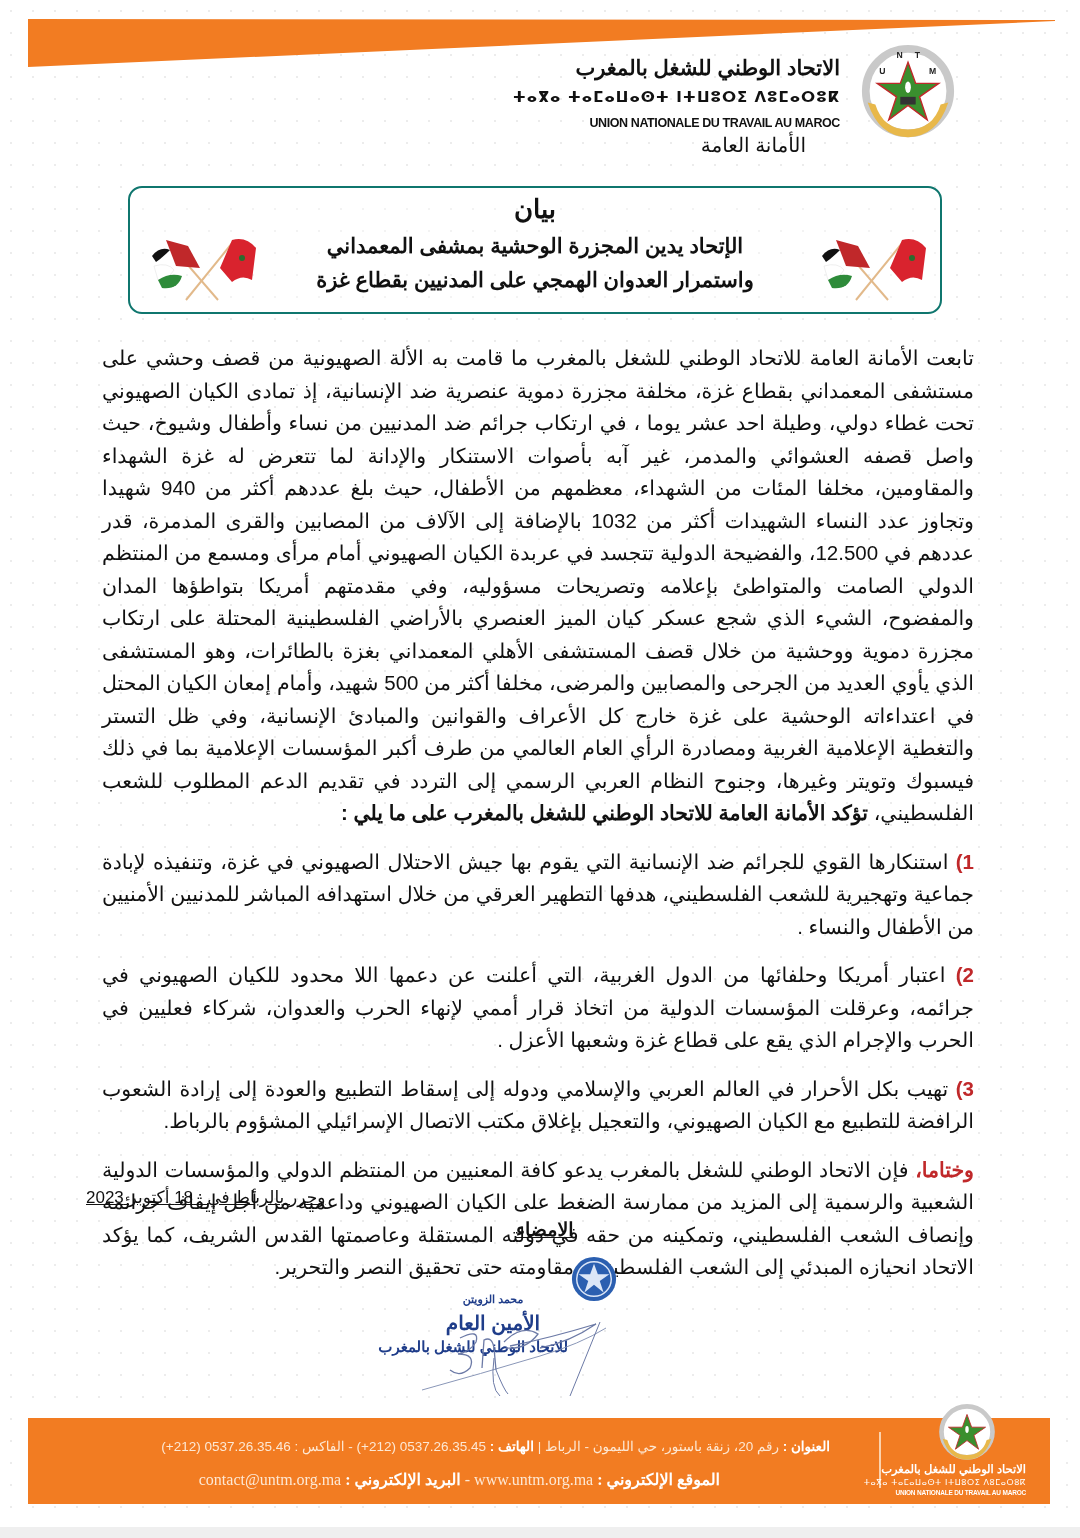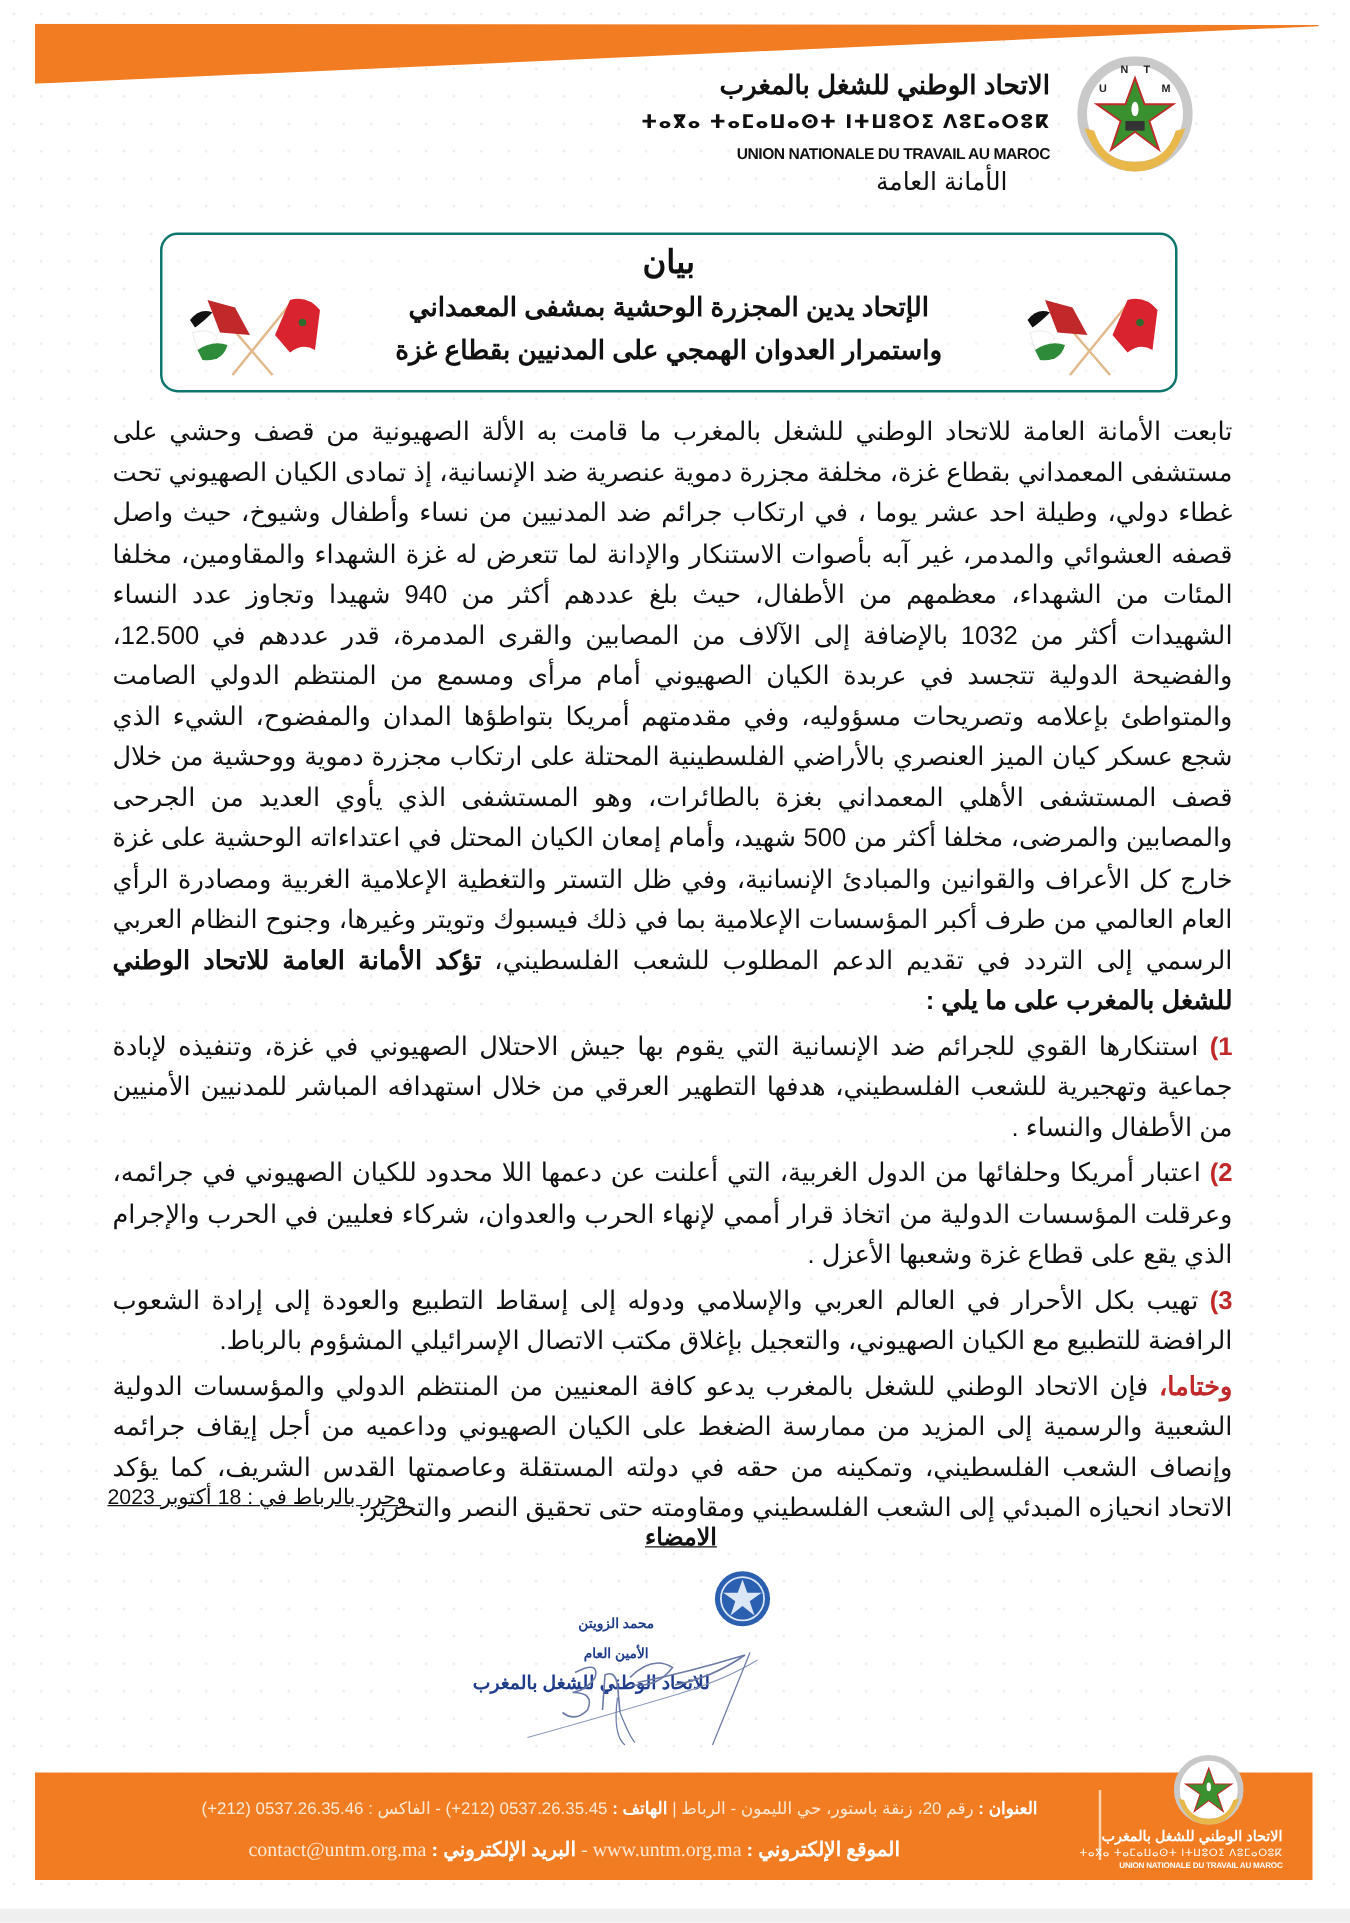--- a/index.html
+++ b/index.html
@@ -34,30 +34,30 @@
   #flags-right { right:12px; }
   #flags-left { left:18px; }
 
   
   #body {
     left:86px; top:326px; width:904px;
     direction:rtl; text-align:justify; text-align-last:right;
     font-family:"Liberation Sans", sans-serif;
     font-size:20.5px; line-height:32.5px; color:#111;
   }
-  #body p { margin:4px; }
+  #body p { margin:16px; }
   .num { color:#c0282a; font-weight:bold; }
   .bold { font-weight:bold; }
   .closing { color:#c0282a; font-weight:bold; }
 
   .date-line { left:86px; top:1187px; font-size:17px; font-weight:normal; text-decoration:underline; direction:rtl; }
   .sig-title { left:516px; top:1218px; font-size:19px; font-weight:bold; text-decoration:underline; direction:rtl; }
   .sig-block { left:418px; top:1254px; width:150px; text-align:center; color:#1f3d8a; font-weight:bold; direction:rtl; }
   .sig-name { font-size:11px; line-height:24px;margin-top:33px; }
-  .sig-role { font-size:11px; line-height:24px; }
+  .sig-role { font-size:20px; line-height:24px; }
   .sig-org { font-size:15px; line-height:24px; white-space:nowrap; margin-left:-20px; }
   #stamp { left:570px; top:1255px; width:48px; height:48px; }
   #signature { left:420px; top:1318px; width:190px; height:80px; }
 
   
   #footer-bar { left:28px; top:1418px; width:1022px; height:86px; background:#f27c22; }
   .foot-l1 { right:250px; top:1438px; font-size:13.5px; color:#fde8d4; direction:rtl; white-space:nowrap; }
   .foot-l2 { right:360px; top:1470px; font-size:16px; color:#fde8d4; direction:rtl; white-space:nowrap;font-family:Liberation Serif, serif; }
   .foot-l1 b, .foot-l2 b { color:#ffffff;margin-top:44px; }
   #foot-divider { left:879px; top:1432px; width:2px; height:56px; background:#fbd2ad; }

